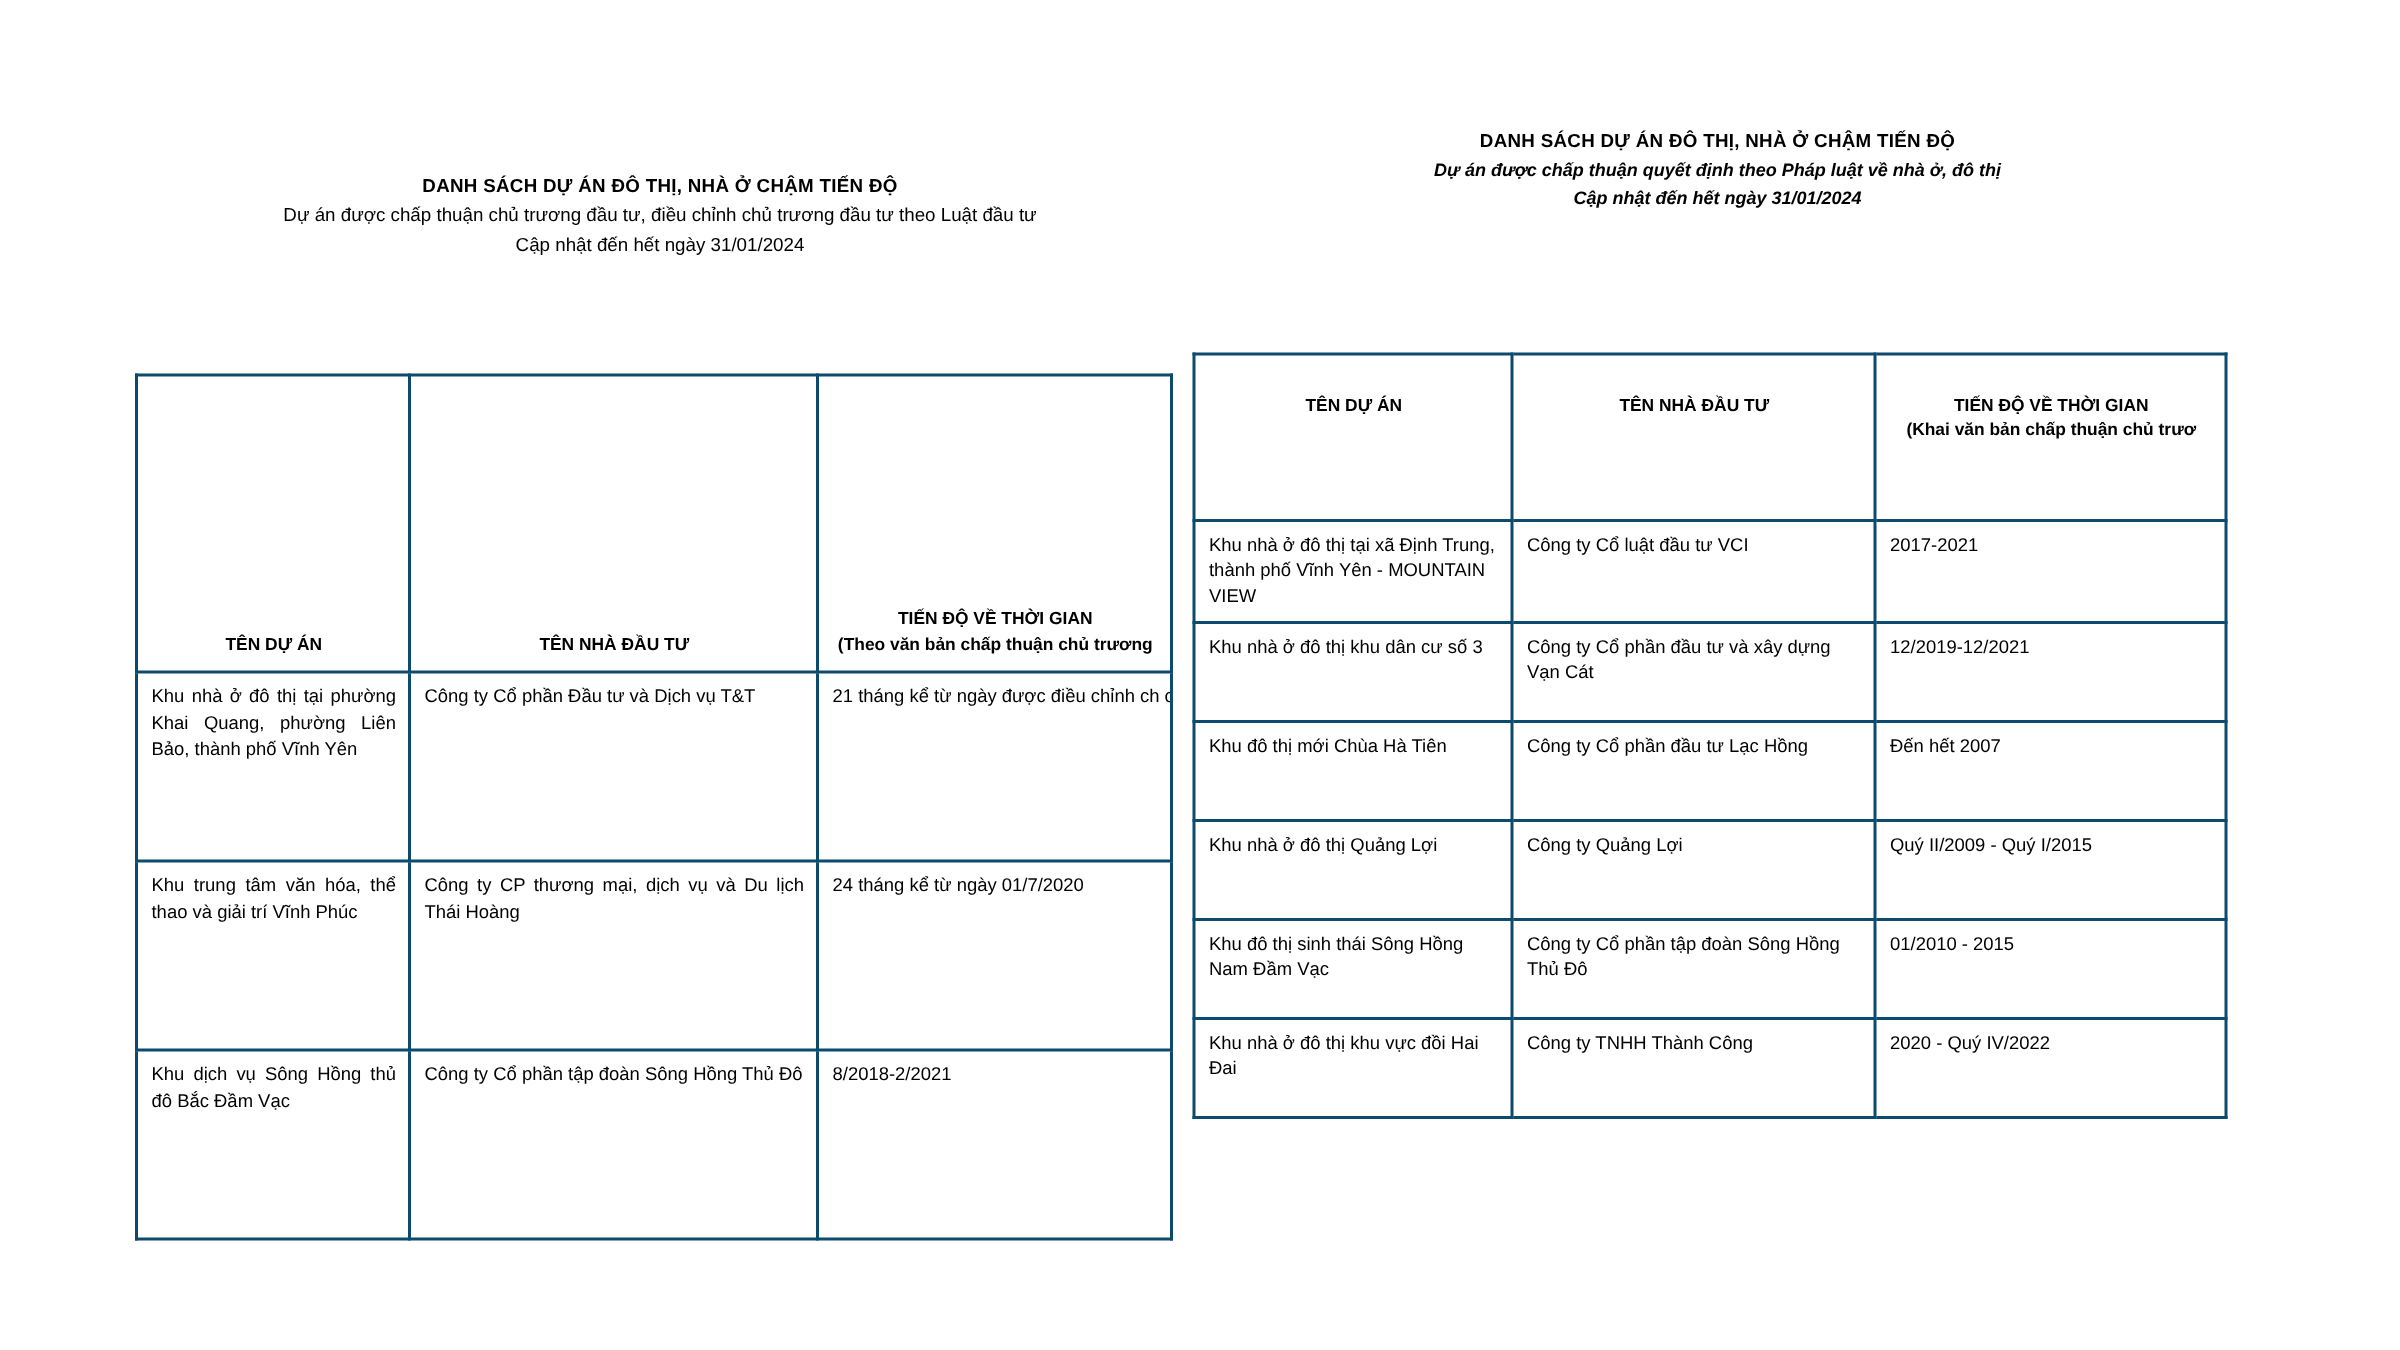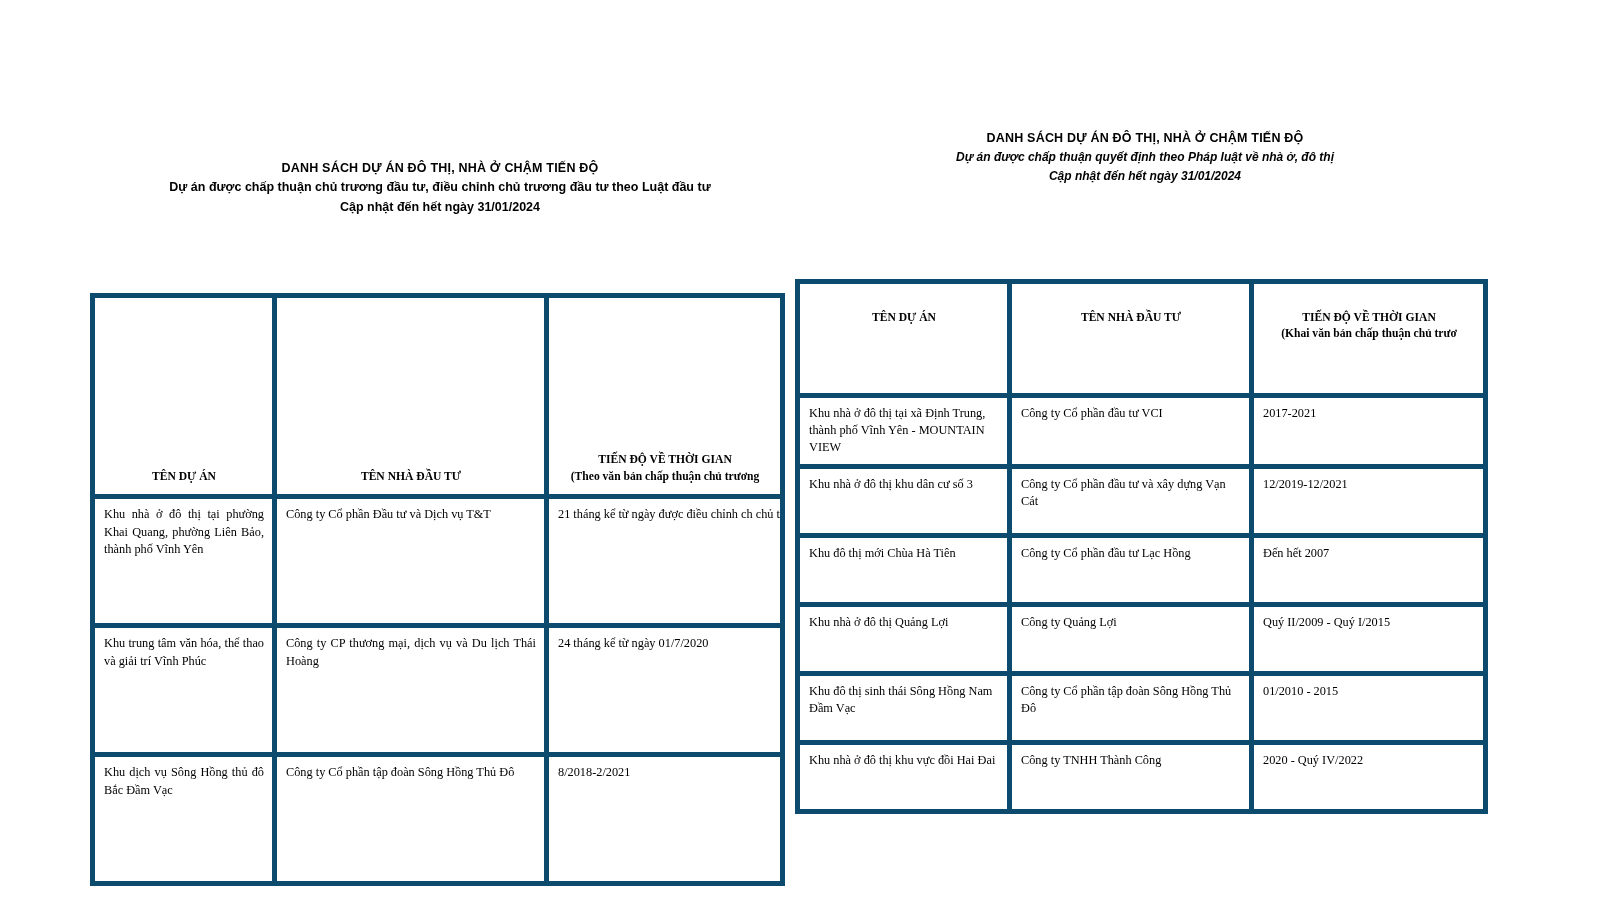--- a/index.html
+++ b/index.html
@@ -33,45 +33,43 @@
   }
 
   .title-block {
     text-align: center;
     line-height: 1.55;
   }
   .title-main {
     font-size: 12.5px;
     font-weight: bold;
     letter-spacing: .2px;
-    margin-top: 44px;
   }
   .title-sub {
     font-size: 12.5px;
-    font-weight: bold;
+    font-weight: normal;
   }
   .title-sub-italic {
     font-size: 12px;
     font-weight: bold;
     font-style: italic;
   }
 
   
   table {
     border-collapse: collapse;
     table-layout: fixed;
     width: 100%;
   }
   table td, table th {
-    border: 5px solid #0c4a6e;
+    border: 2px solid #0c4a6e;
     vertical-align: top;
     padding: 7px 8px 7px 9px;
     font-size: 12.3px;
     line-height: 1.42;
-    font-family: Liberation Serif, serif;
   }
 
   
   #table-left {
     width: 690px;
   }
   #table-left th {
     font-weight: bold;
     font-size: 11.6px;
     vertical-align: bottom;
@@ -186,21 +184,21 @@
           <th>TÊN NHÀ ĐẦU TƯ</th>
           <th>
             <span>TIẾN ĐỘ VỀ THỜI GIAN</span>
             <span class="hdr-sub clip">(Khai văn bản chấp thuận chủ trươ</span>
           </th>
         </tr>
       </thead>
       <tbody>
         <tr>
           <td>Khu nhà ở đô thị tại xã Định Trung, thành phố Vĩnh Yên - MOUNTAIN VIEW</td>
-          <td>Công ty Cổ phần đầu tư VCI</td>
+          <td>Công ty Cổ luật đầu tư VCI</td>
           <td>2017-2021</td>
         </tr>
         <tr>
           <td>Khu nhà ở đô thị khu dân cư số 3</td>
           <td>Công ty Cổ phần đầu tư và xây dựng Vạn Cát</td>
           <td>12/2019-12/2021</td>
         </tr>
         <tr>
           <td>Khu đô thị mới Chùa Hà Tiên</td>
           <td>Công ty Cổ phần đầu tư Lạc Hồng</td>

